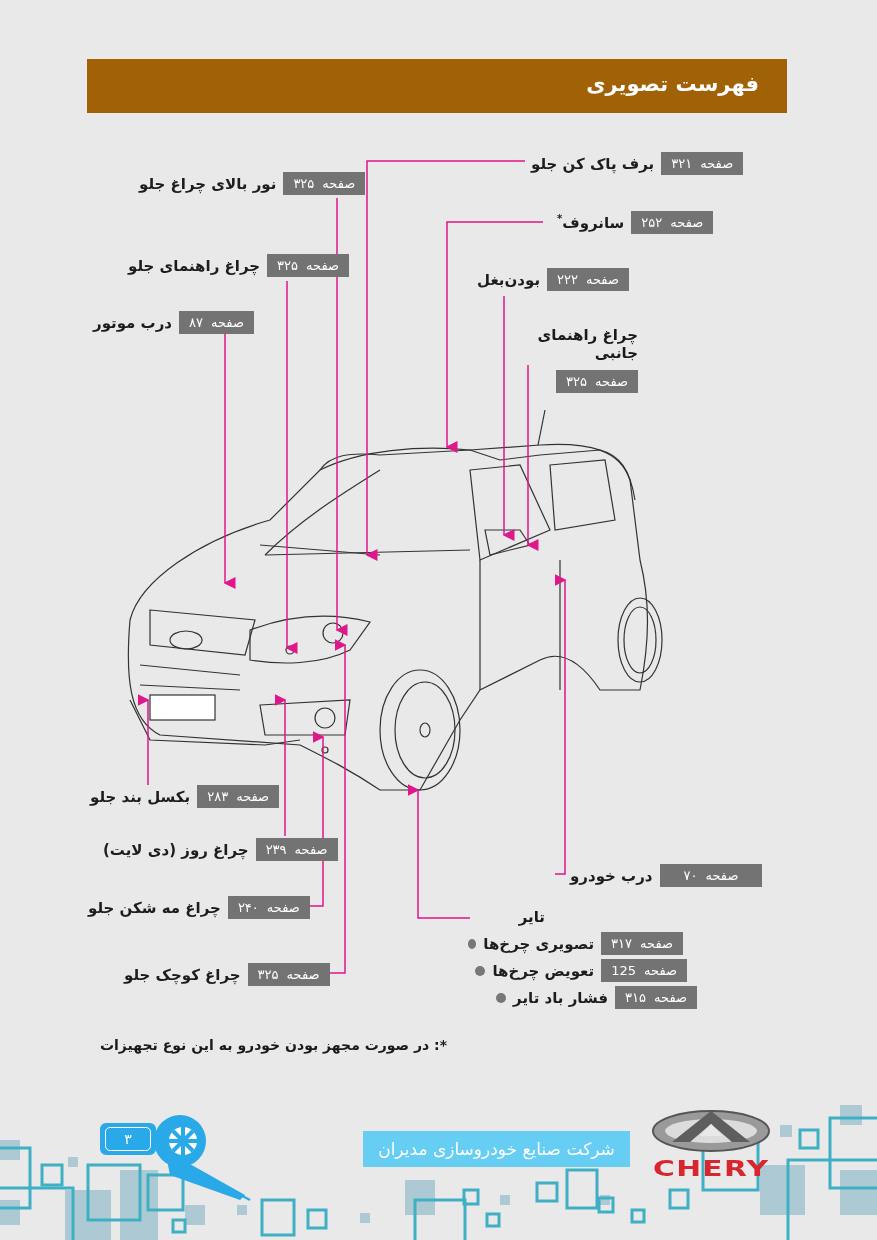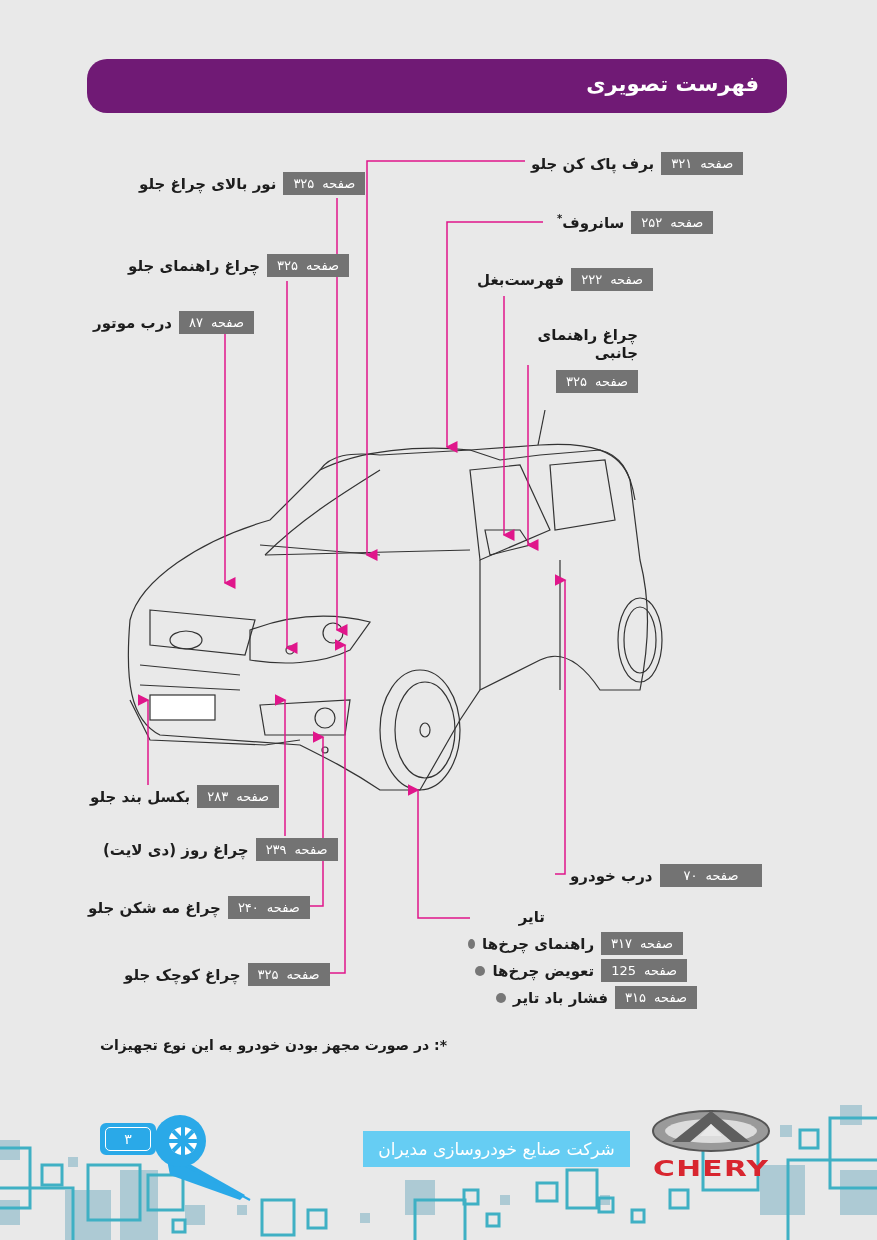--- a/index.html
+++ b/index.html
@@ -1,18 +1,18 @@
 <!DOCTYPE html>
 <html><head>
 <meta charset="utf-8">
 <style>
   html,body{margin:0;padding:0;}
   body{width:877px;height:1240px;background:#e9e9e9;position:relative;overflow:hidden;
        font-family:"DejaVu Sans",sans-serif;color:#1a1a1a;}
-  .header{position:absolute;left:87px;top:59px;width:700px;height:54px;background:#701a75;border-radius:20px;}
+  .header{position:absolute;left:87px;top:59px;width:700px;height:54px;background:#a16207;}
   .header-title{position:absolute;right:28px;top:13px;color:#fff;font-size:21px;font-weight:bold;direction:rtl;}
   .label{position:absolute;direction:rtl;display:flex;align-items:center;gap:7px;white-space:nowrap;}
   .label .name{font-size:15px;font-weight:bold;color:#1d1d1d;}
   .tag{background:#737373;color:#fff;font-size:13px;padding:2px 10px;height:19px;line-height:19px;display:inline-flex;gap:8px;}
   .tag .num{font-size:13px;}
   .sup{font-size:10px;vertical-align:super;}
   .stack{position:absolute;direction:rtl;}
   .stack .name{font-size:15px;font-weight:bold;}
   .bullet{display:inline-block;width:10px;height:10px;border-radius:50%;background:#777;}
   svg.overlay{position:absolute;left:0;top:0;}
@@ -131,21 +131,21 @@
       <span class="num">۳۲۵</span>
     </span>
   <span class="name">چراغ راهنمای جلو</span>
 </div>
 
 <div class="label" style="left:477px;top:268px;">
   <span class="tag">
       <span>صفحه</span>
       <span class="num">۲۲۲</span>
     </span>
-  <span class="name">فهرست‌بغل</span>
+  <span class="name">بودن‌بغل</span>
 </div>
 
 <div class="label" style="left:93px;top:311px;">
   <span class="tag">
       <span>صفحه</span>
       <span class="num">۸۷</span>
     </span>
   <span class="name">درب موتور</span>
 </div>
 
@@ -197,21 +197,21 @@
   <span class="name">چراغ کوچک جلو</span>
 </div>
 
 <div class="stack" style="left:468px;top:908px;width:215px;">
   <div class="name" style="padding-right:138px;">تایر</div>
   <div class="label" style="position:relative;margin-top:6px;">
     <span class="tag">
         <span>صفحه</span>
         <span class="num">۳۱۷</span>
       </span>
-    <span class="name">راهنمای چرخ‌ها</span>
+    <span class="name">تصویری چرخ‌ها</span>
     <span class="bullet"></span>
   </div>
   <div class="label" style="position:relative;margin-top:4px;margin-right:-4px;">
     <span class="tag">
         <span>صفحه</span>
         <span class="num">125</span>
       </span>
     <span class="name">تعویض چرخ‌ها</span>
     <span class="bullet"></span>
   </div>

